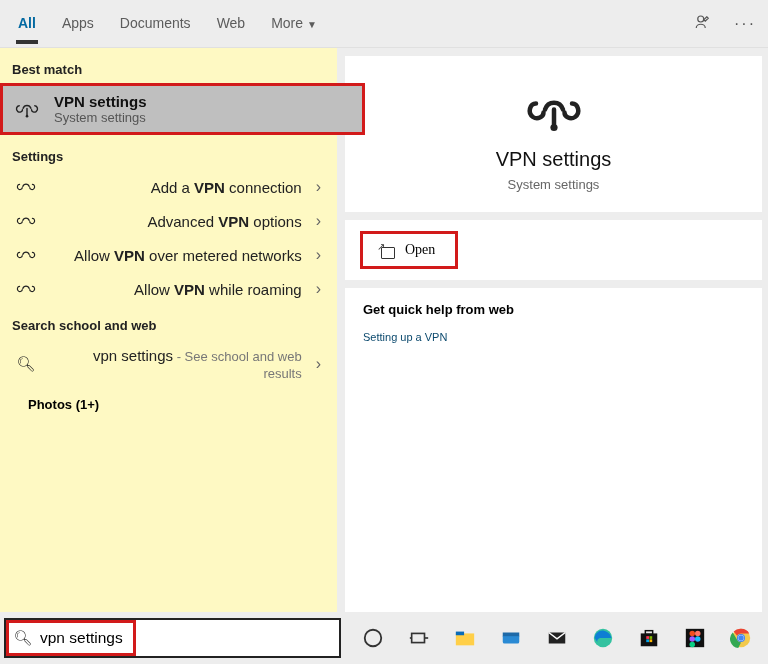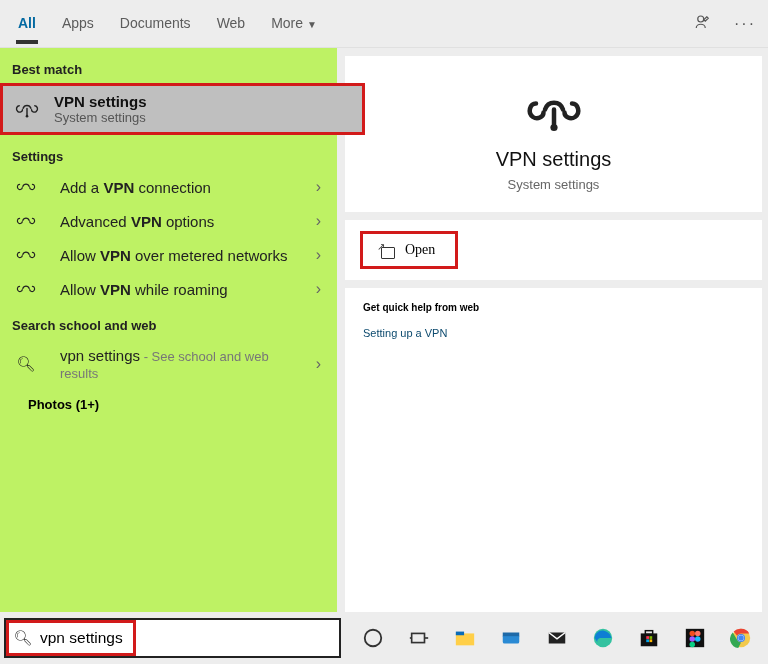--- a/index.html
+++ b/index.html
@@ -11,32 +11,32 @@
   .tabs { display: flex; gap: 22px; font-size: 14px; color: #5c5c5c; }
   .tab { padding: 10px 2px 12px 2px; cursor: pointer; position: relative; }
   .tab.active { color: #0369a1; font-weight: 600; }
   .tab.active::after { content:""; position:absolute; left:0; right:0; bottom:-1px; height:4px; background:#333; }
   .more-caret { font-size: 10px; margin-left:4px; }
   .top-right { margin-left:auto; display:flex; gap:22px; align-items:center; color:#555;}
   .top-icon { font-size:16px; }
 
   
   .main { flex:1; display:flex; min-height: 0;}
-  .left { width: 337px; background:#bef264; display:flex; flex-direction:column; padding-top:8px;}
+  .left { width: 337px; background:#fef9c3; display:flex; flex-direction:column; padding-top:8px;}
   .right { flex:1; background:#ededed; padding: 8px 6px 0 8px; display: flex; flex-direction: column; gap: 8px;}
   .right-card { background:#fff; }
 
   
   .section-hdr { font-size:13px; font-weight:600; padding:6px 12px; color:#222;}
   .best-item { display:flex; gap:14px; align-items:center; padding:10px 14px; background:#bfbfbf; position:relative; }
   .best-item.red-highlight { outline: 3px solid #d21a1a; outline-offset:-3px;}
   .vpn-glyph { width:26px; height:22px; display:flex; align-items:center; justify-content:center;}
   .bi-title { font-size:15px; font-weight:600; color:#111;}
   .bi-sub { font-size:13px; color:#555;}
-  .setting-row { display:flex; align-items:center; padding:8px 14px; gap:22px; font-size:15px; color:#222; cursor:pointer; }
+  .setting-row { display:flex; align-items:center; padding:8px 14px; gap:14px; font-size:15px; color:#222; cursor:pointer;text-align:right; }
   .setting-row .arrow { margin-left:auto; color:#666; font-size:16px; padding-right:2px;}
   .sr-icon { width:24px; display:flex; justify-content:center; color:#222;}
   .search-row-text { flex:1; }
   .search-row-text .sub { color:#777; font-size:13px;}
   strong.b { font-weight:700; }
 
   .photos-hdr { font-size:13px; font-weight:600; padding:8px 28px;}
 
   
   .detail { padding:30px 20px 20px 20px; display:flex; flex-direction:column; align-items:center; }
@@ -44,21 +44,21 @@
   .det-title { font-size:20px; font-weight:400; color:#111; margin-bottom:6px;}
   .det-sub { font-size:13px; color:#666; }
   .actions { padding:14px 18px;font-family:Liberation Serif, serif; }
   .open-btn { display:inline-flex; align-items:center; gap:10px; padding:8px 20px 8px 14px; font-size:14px; cursor:pointer; position:relative;}
   .red-box { outline:3px solid #d21a1a; outline-offset:0px;}
   .open-icon { width:18px; height:14px; position:relative;}
   .open-icon::before{ content:""; position:absolute; border:1.5px solid #333; border-radius:1px; width:12px; height:10px; left:4px; top:4px;}
   .open-icon::after{ content:"↗"; position:absolute; font-size:10px; left:0; top:-2px; color:#333;}
 
   .help { padding:14px 18px 18px 18px; }
-  .help-hdr { font-size:10px; font-weight:600; margin-bottom:14px;}
+  .help-hdr { font-size:13px; font-weight:600; margin-bottom:14px;}
   .help-link { font-size:11px; color:#0c4a6e; cursor:pointer;}
 
   
   .searchbar-wrap { height:52px; background:#ededed; display:flex; align-items:center;}
   .searchbox { width:337px; height:40px; margin-left:4px; border:2px solid #222; background:#fff; display:flex; align-items:center; position:relative;}
   .searchbox .sb-highlight { position:absolute; left:0; top:0; bottom:0; width:130px; outline:3px solid #d21a1a; outline-offset:-3px; pointer-events:none;}
   .sb-icon { width:34px; text-align:center; font-size:15px; color:#333;}
   .sb-input { border:none; outline:none; font-size:15.5px; flex:1; padding-right:10px;}
 
   

